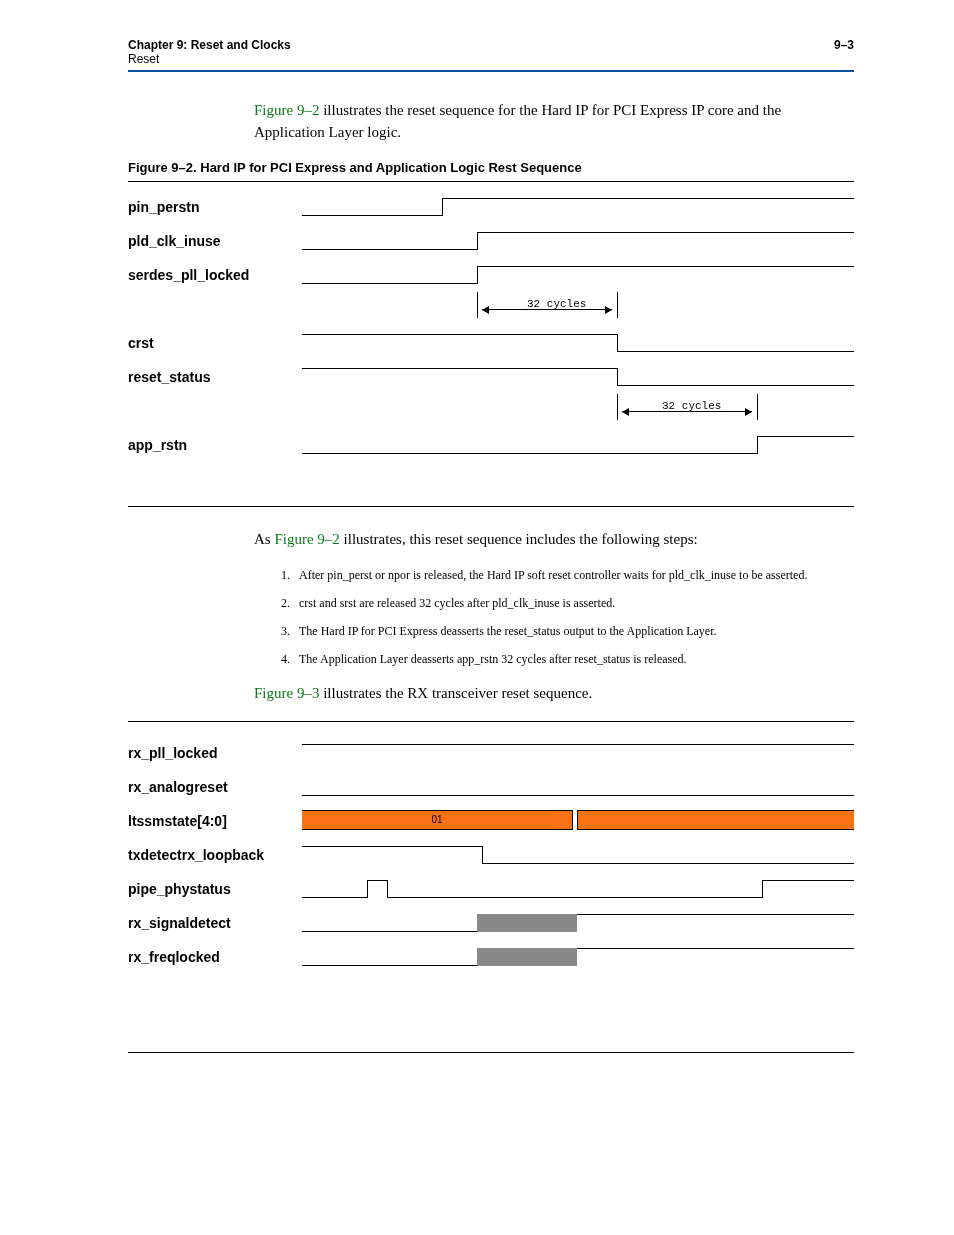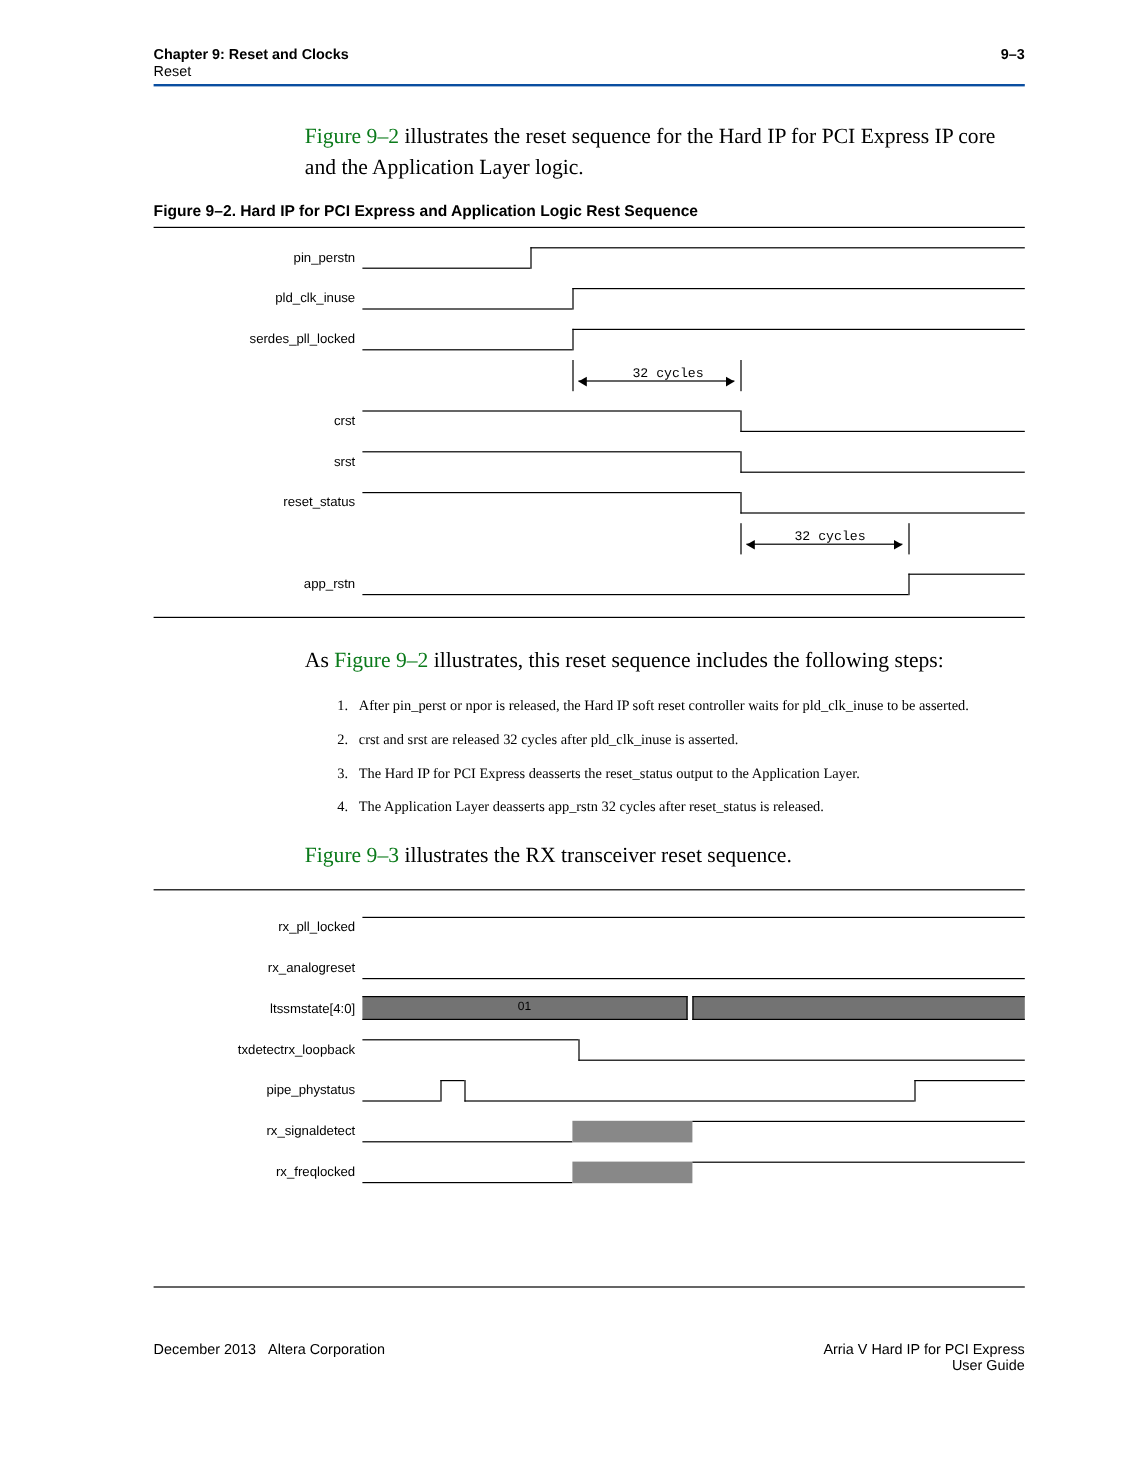--- a/index.html
+++ b/index.html
@@ -19,41 +19,41 @@
     justify-content: space-between;
     font-family: Arial, Helvetica, sans-serif;
     font-size: 12px;
     margin-bottom: 2px;
   }
   .header .left .l1 { font-weight: bold; }
   .header .left .l2 { font-weight: normal; }
   .header .right { font-weight: bold; margin-left: 12px; }
   .hr-top { border: none; border-top: 2px solid #0a4ea0; margin: 4px 0 28px 0; }
   .hr-fig { border: none; border-top: 1px solid #000; margin: 6px 0 0 0; }
-  .body-text { margin-left: 126px; font-size: 18px; line-height: 1.45; margin-bottom: 16px; }
+  .body-text { margin-left: 126px; font-size: 15px; line-height: 1.45; margin-bottom: 16px; }
   .body-text a { color: #0a7a1a; text-decoration: none; }
   .fig-caption {
     font-family: Arial, Helvetica, sans-serif;
     font-weight: bold;
     font-size: 13px;
     margin: 10px 0 2px 0;
   }
   .timing {
     font-family: Arial, Helvetica, sans-serif;
     font-size: 11px;
     position: relative;
     margin: 8px 0 0 0;
   }
   .trow { display:flex; align-items:center; height:34px; }
-  .tlabel { width:168px; text-align:right; padding-right:6px; font-size:11px; }
+  .tlabel { width:168px; padding-right:6px; font-size:14px;font-weight:bold; }
   .twave { flex:1; position:relative; height:34px; }
   .baseline { position:absolute; bottom:8px; left:0; right:0; border-top:1px solid #000; }
   .riser { position:absolute; bottom:8px; width:1px; background:#000; height:18px; }
   .highline { position:absolute; border-top:1px solid #000; }
-  .segbox { position:absolute; border:1px solid #000; height:18px; bottom:8px; background:#737373; text-align:center; font-size:10px; line-height:18px; }
+  .segbox { position:absolute; border:1px solid #000; height:18px; bottom:8px; background:#f97316; text-align:center; font-size:10px; line-height:18px; }
   .solidbox { position:absolute; background:#888; height:18px; bottom:8px; }
   .anno { position:absolute; font-size:11px;font-family:Liberation Mono, monospace; }
   .arrowline { position:absolute; border-top:1px solid #000; height:0; }
   .arrowline::before, .arrowline::after { content:''; position:absolute; top:-4px; width:0; height:0; border-top:4px solid transparent; border-bottom:4px solid transparent; }
   .arrowline::before { left:0; border-right:7px solid #000; }
   .arrowline::after { right:0; border-left:7px solid #000; }
   ol.steps { margin: 0 0 12px 145px; padding-left: 20px; }
   ol.steps li { font-size:12px; line-height:1.5; margin-bottom:10px; padding-left:6px; }
   .footer {
     display:flex; justify-content:space-between; font-family: Arial, Helvetica, sans-serif;
@@ -123,28 +123,20 @@
 
     <div class="trow">
       <div class="tlabel">crst</div>
       <div class="twave">
         <div class="highline" style="left:0;width:315px;top:8px;"></div>
         <div class="riser" style="left:315px;"></div>
         <div class="baseline" style="left:315px;"></div>
       </div>
     </div>
 
-    <div class="trow">
-      <div class="tlabel">srst</div>
-      <div class="twave">
-        <div class="highline" style="left:0;width:315px;top:8px;"></div>
-        <div class="riser" style="left:315px;"></div>
-        <div class="baseline" style="left:315px;"></div>
-      </div>
-    </div>
 
     <div class="trow">
       <div class="tlabel">reset_status</div>
       <div class="twave">
         <div class="highline" style="left:0;width:315px;top:8px;"></div>
         <div class="riser" style="left:315px;"></div>
         <div class="baseline" style="left:315px;"></div>
       </div>
     </div>
 
@@ -247,23 +239,14 @@
       <div class="twave">
         <div class="baseline" style="right:auto;width:175px;"></div>
         <div class="solidbox" style="left:175px;width:100px;"></div>
         <div class="highline" style="left:275px;right:0;top:8px;"></div>
       </div>
     </div>
 
   </div>
   <hr class="hr-fig">
 
-  <div class="footer">
-    <div>
-      <span>December 2013</span>&nbsp;&nbsp;&nbsp;<span>Altera Corporation</span>
-    </div>
-    <div class="r">
-      <div>Arria V Hard IP for PCI Express</div>
-      <div>User Guide</div>
-    </div>
-  </div>
 
 </div>
 
 </body></html>

